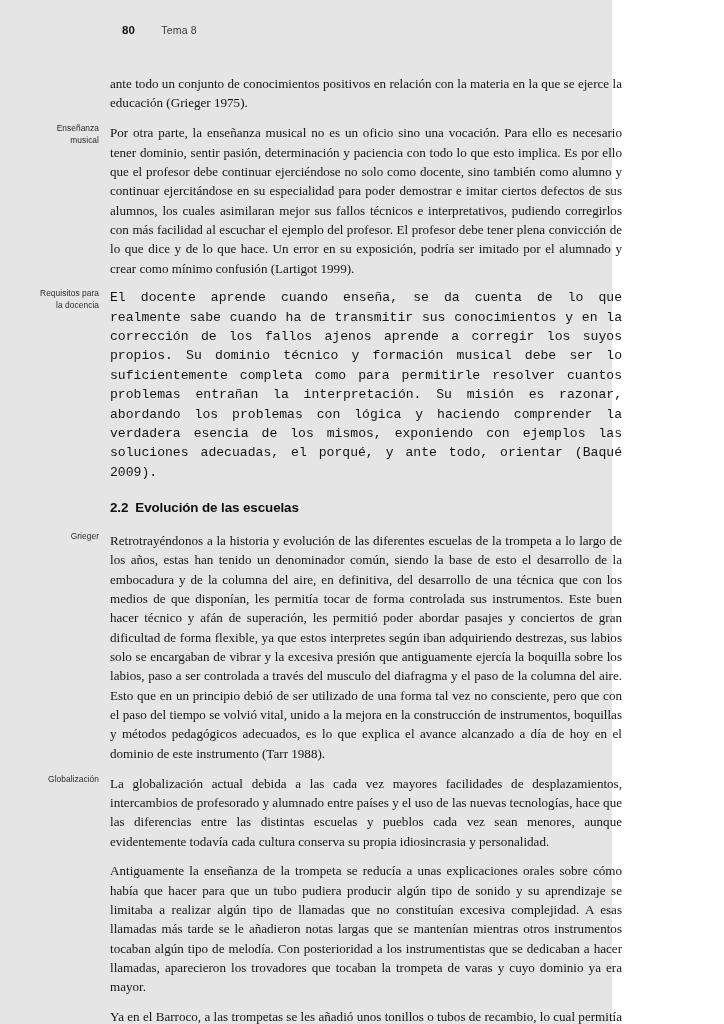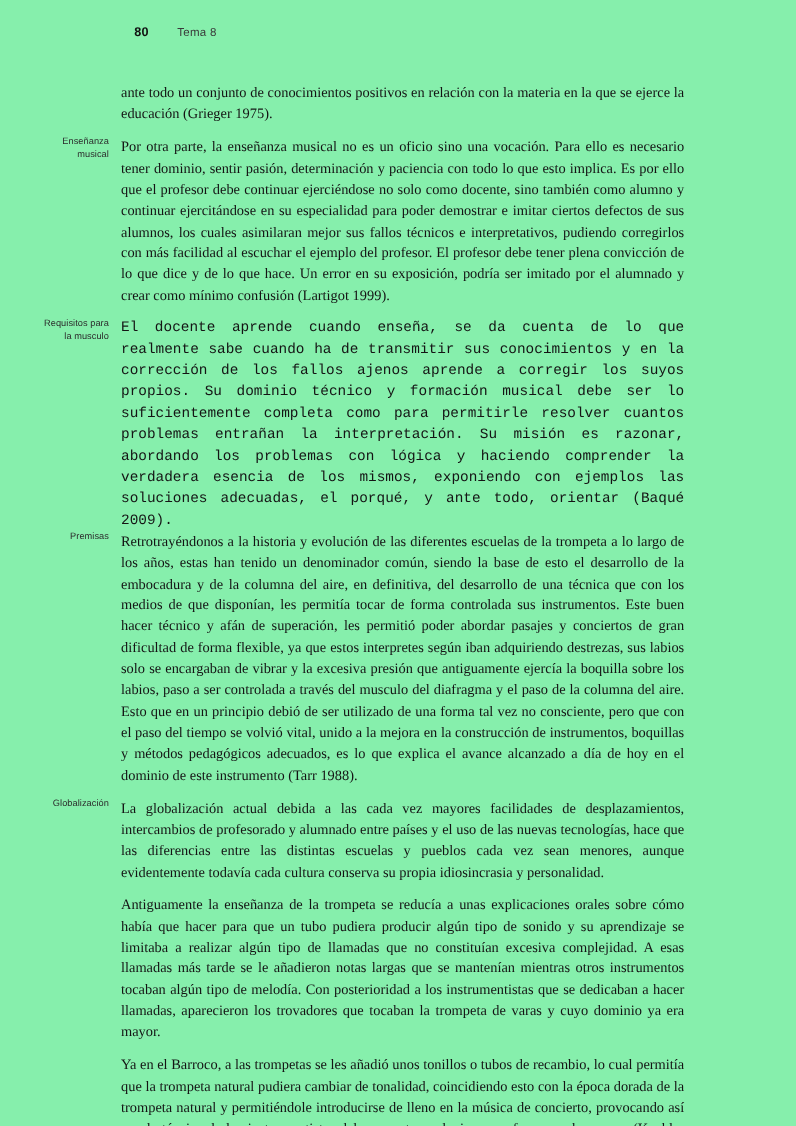--- a/index.html
+++ b/index.html
@@ -9,23 +9,23 @@
   }
   body {
     width: 724px;
     height: 1024px;
     overflow: hidden;
     font-family: "Liberation Serif", serif;
     color: #1a1a1a;
   }
   .page {
     position: relative;
-    width: 724px;
+    width: 612px;
     height: 1024px;
-    background: #86efac;
+    background: #e5e5e5;
     box-sizing: border-box;
   }
 
   
   .running-head {
     position: absolute;
     left: 122px;
     top: 24px;
     display: flex;
     align-items: baseline;
@@ -137,29 +137,37 @@
     </div>
 
     <div class="block">
       <div class="note-col">Enseñanza musical</div>
       <div class="body-col">
         <p class="para">Por otra parte, la enseñanza musical no es un oficio sino una vocación. Para ello es necesario tener dominio, sentir pasión, determinación y paciencia con todo lo que esto implica. Es por ello que el profesor debe continuar ejerciéndose no solo como docente, sino también como alumno y continuar ejercitándose en su especialidad para poder demostrar e imitar ciertos defectos de sus alumnos, los cuales asimilaran mejor sus fallos técnicos e interpretativos, pudiendo corregirlos con más facilidad al escuchar el ejemplo del profesor. El profesor debe tener plena convicción de lo que dice y de lo que hace. Un error en su exposición, podría ser imitado por el alumnado y crear como mínimo confusión (Lartigot 1999).</p>
       </div>
     </div>
 
     <div class="block">
-      <div class="note-col">Requisitos para la musculo</div>
+      <div class="note-col">Requisitos para la docencia</div>
       <div class="body-col">
         <p class="para last">El docente aprende cuando enseña, se da cuenta de lo que realmente sabe cuando ha de transmitir sus conocimientos y en la corrección de los fallos ajenos aprende a corregir los suyos propios. Su dominio técnico y formación musical debe ser lo suficientemente completa como para permitirle resolver cuantos problemas entrañan la interpretación. Su misión es razonar, abordando los problemas con lógica y haciendo comprender la verdadera esencia de los mismos, exponiendo con ejemplos las soluciones adecuadas, el porqué, y ante todo, orientar (Baqué 2009).</p>
       </div>
     </div>
 
+    <div class="heading-block">
+      <div class="note-col"></div>
+      <div class="body-col">
+        <h2 class="section-heading">
+          <span class="num">2.2</span><span>Evolución de las escuelas</span>
+        </h2>
+      </div>
+    </div>
 
     <div class="block">
-      <div class="note-col">Premisas</div>
+      <div class="note-col">Grieger</div>
       <div class="body-col">
         <p class="para">Retrotrayéndonos a la historia y evolución de las diferentes escuelas de la trompeta a lo largo de los años, estas han tenido un denominador común, siendo la base de esto el desarrollo de la embocadura y de la columna del aire, en definitiva, del desarrollo de una técnica que con los medios de que disponían, les permitía tocar de forma controlada sus instrumentos. Este buen hacer técnico y afán de superación, les permitió poder abordar pasajes y conciertos de gran dificultad de forma flexible, ya que estos interpretes según iban adquiriendo destrezas, sus labios solo se encargaban de vibrar y la excesiva presión que antiguamente ejercía la boquilla sobre los labios, paso a ser controlada a través del musculo del diafragma y el paso de la columna del aire. Esto que en un principio debió de ser utilizado de una forma tal vez no consciente, pero que con el paso del tiempo se volvió vital, unido a la mejora en la construcción de instrumentos, boquillas y métodos pedagógicos adecuados, es lo que explica el avance alcanzado a día de hoy en el dominio de este instrumento (Tarr 1988).</p>
       </div>
     </div>
 
     <div class="block">
       <div class="note-col">Globalización</div>
       <div class="body-col">
         <p class="para">La globalización actual debida a las cada vez mayores facilidades de desplazamientos, intercambios de profesorado y alumnado entre países y el uso de las nuevas tecnologías, hace que las diferencias entre las distintas escuelas y pueblos cada vez sean menores, aunque evidentemente todavía cada cultura conserva su propia idiosincrasia y personalidad.</p>
         <p class="para">Antiguamente la enseñanza de la trompeta se reducía a unas explicaciones orales sobre cómo había que hacer para que un tubo pudiera producir algún tipo de sonido y su aprendizaje se limitaba a realizar algún tipo de llamadas que no constituían excesiva complejidad. A esas llamadas más tarde se le añadieron notas largas que se mantenían mientras otros instrumentos tocaban algún tipo de melodía. Con posterioridad a los instrumentistas que se dedicaban a hacer llamadas, aparecieron los trovadores que tocaban la trompeta de varas y cuyo dominio ya era mayor.</p>

